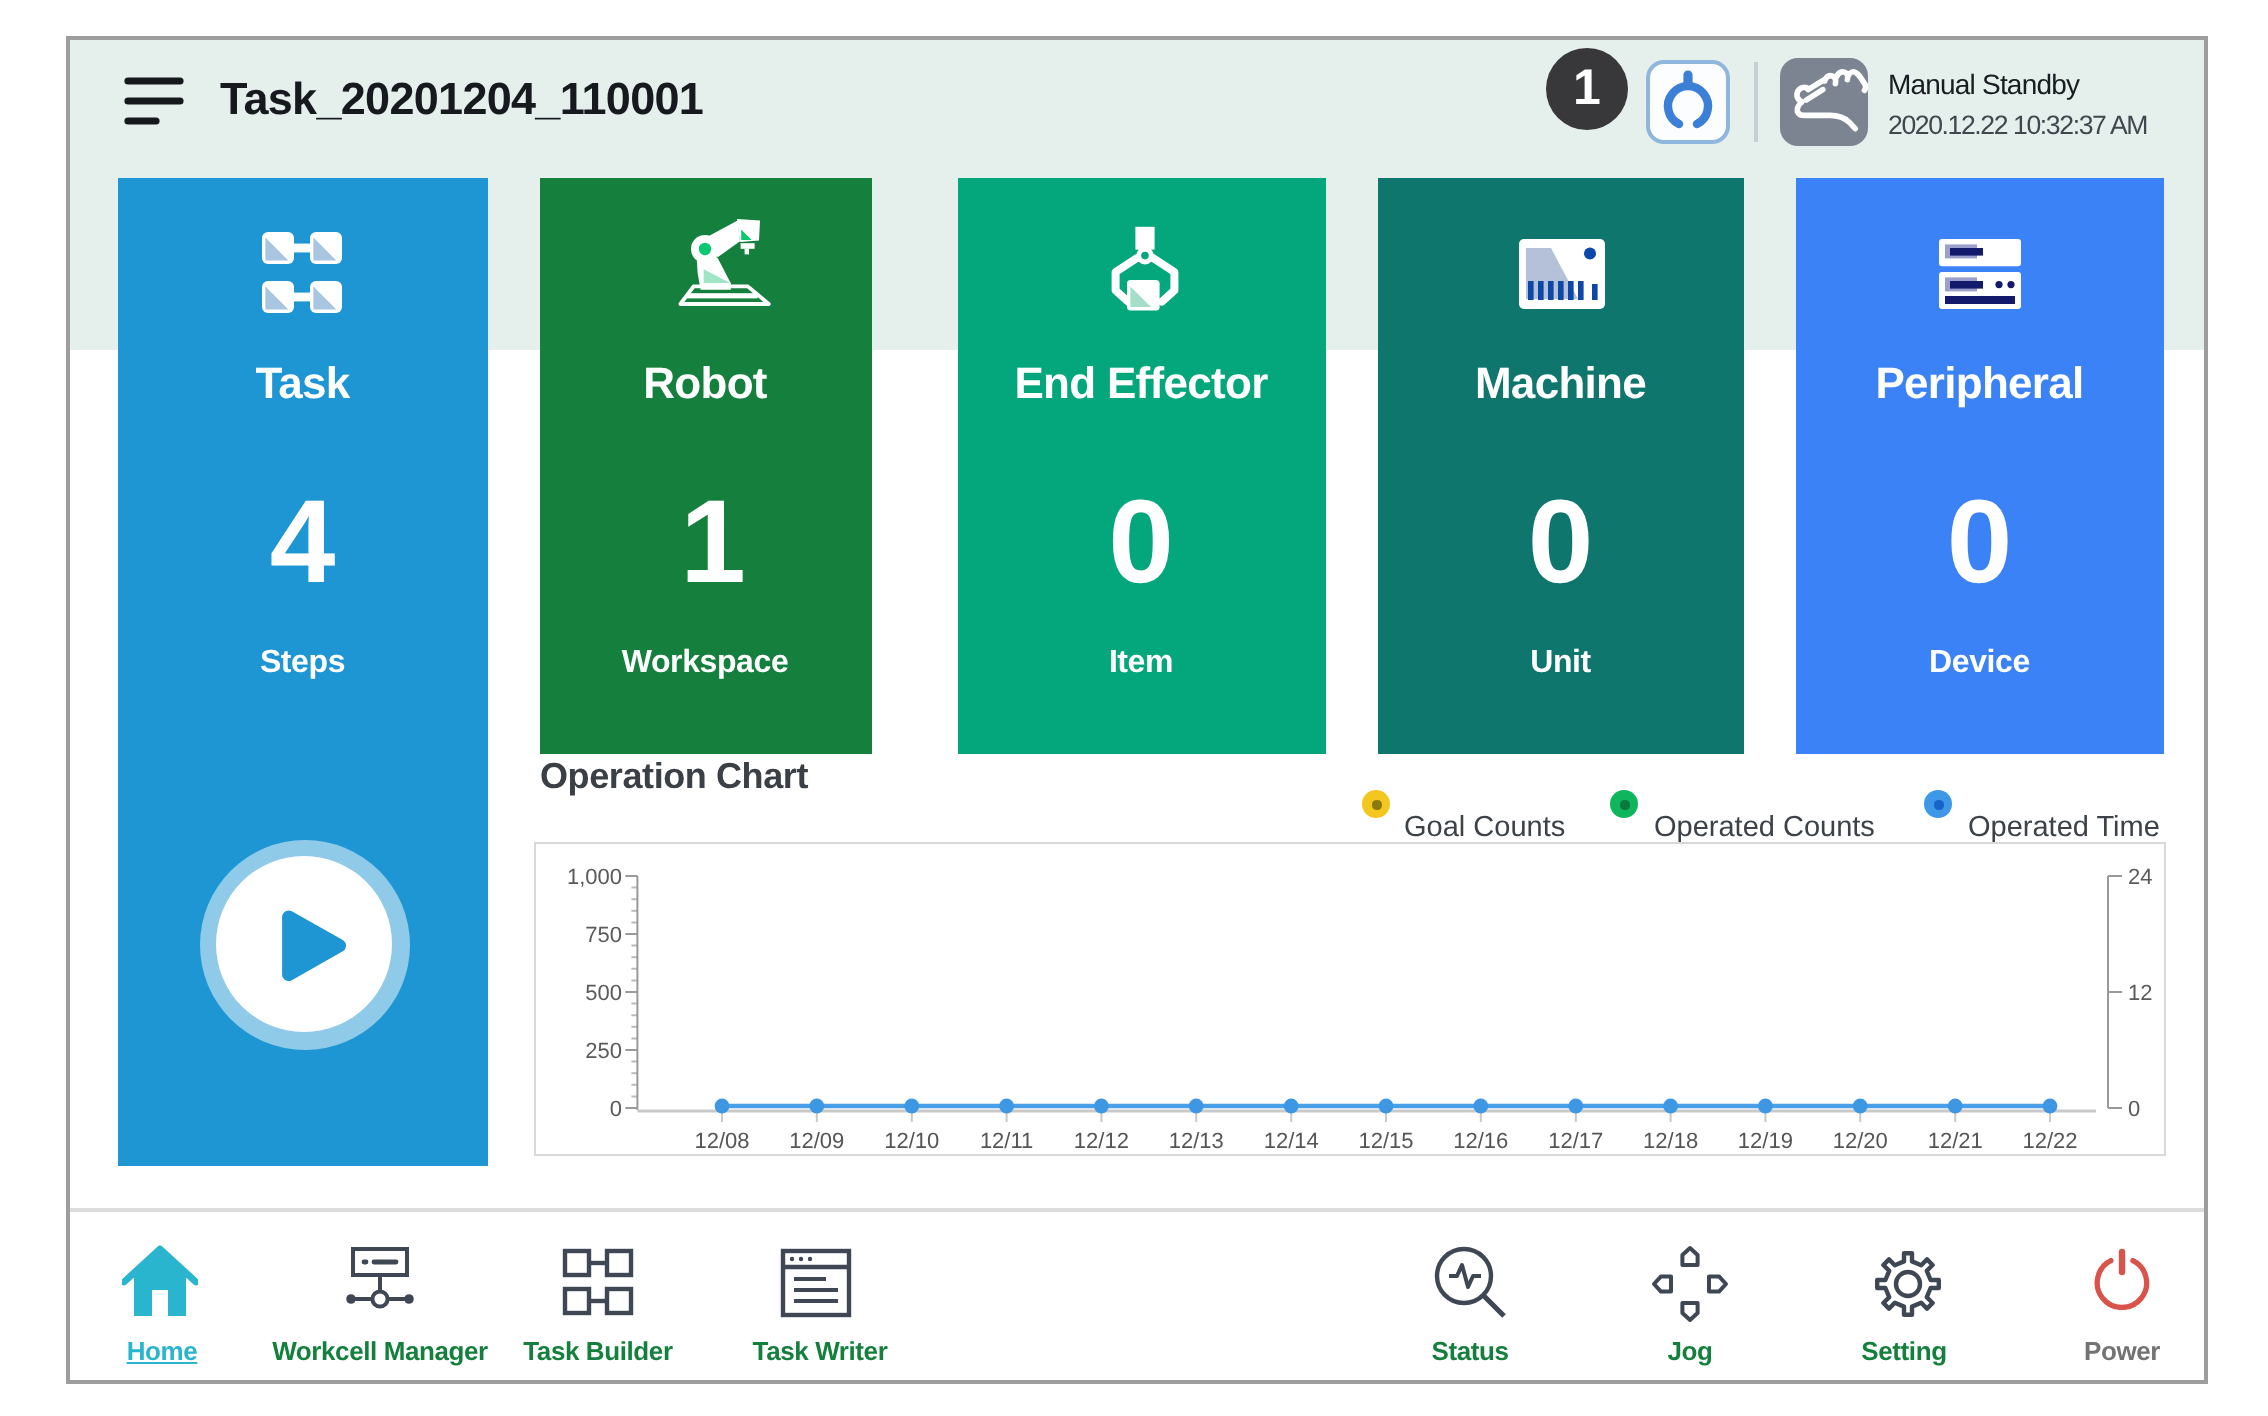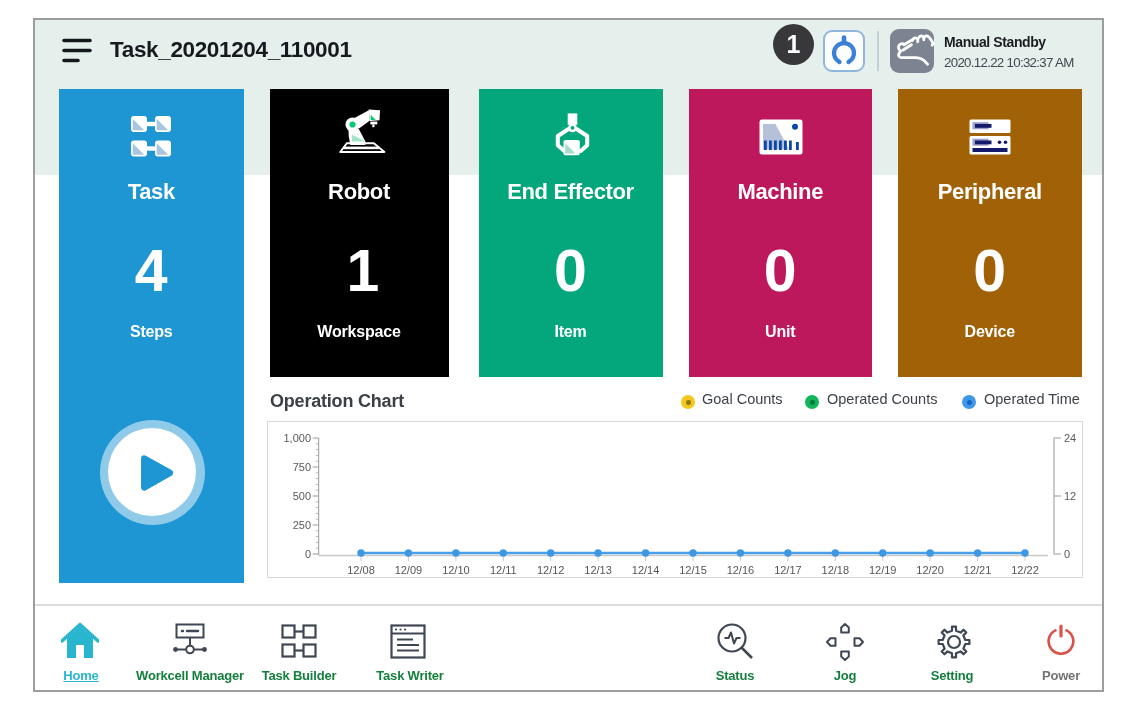--- a/index.html
+++ b/index.html
@@ -7,21 +7,21 @@
     font-family:"Liberation Sans", sans-serif; }
   .abs { position:absolute; }
   #frame { position:absolute; left:33px; top:18px; width:1071px; height:674px;
     border:2px solid #9d9d9d; background:#fff; }
   .card { position:absolute; top:89px; height:288px; color:#fff; text-align:center; }
   .card .ttl { position:absolute; left:0; width:100%; top:90px; font-size:22px; font-weight:bold; letter-spacing:-0.35px; }
   .card .num { position:absolute; left:0; width:100%; top:152px; font-size:59px; font-weight:bold; line-height:61px; }
   .card .sub { position:absolute; left:0; width:100%; top:234px; font-size:16px; font-weight:bold; letter-spacing:-0.2px; }
   .card svg.cicon { position:absolute; top:0; left:0; }
   .navlab { position:absolute; top:668px; font-size:13px; font-weight:bold; color:#15803d; text-align:center; letter-spacing:-0.2px; }
-  .legtxt { position:absolute; top:391px; font-size:14.5px; color:#3d4248; }
+  .legtxt { position:absolute; top:406px; font-size:14.5px; color:#3d4248; }
   .legdot { position:absolute; top:395px; width:14px; height:14px; border-radius:50%; }
 </style>
 </head>
 <body>
 <div id="frame"></div>
 
 <div class="abs" style="left:35px; top:20px; width:1067px; height:155px; background:#e5f0ed;"></div>
 
 <svg class="abs" style="left:62px; top:35px;" width="32" height="32" viewBox="0 0 32 32">
   <path d="M2 5.5 H28 M2 15.5 H28 M2 25.5 H16" stroke="#15181c" stroke-width="3.6" stroke-linecap="round"></path>
@@ -43,21 +43,21 @@
   <g stroke="#fff" stroke-width="2.8" fill="none" stroke-linecap="round" stroke-linejoin="round">
     <path d="M14.2 15.3 a3.7 3.7 0 1 0 -3.2 6.6"></path>
     <path d="M10.3 22.5 q-2.6 3 -1.2 5 q0.9 1.2 2.8 1.2 l13.2 0 q6 0 9.5 3.4 l3 3.2"></path>
     <path d="M14 15.8 L22 10.9"></path>
     <path d="M13.2 21 l8.2 -5.2"></path>
     <path d="M22.3 11.5 q1.3 -3.3 3.8 -2.5 q2.3 0.8 1.6 3.8"></path>
     <path d="M28.3 9.3 q1.5 -3 3.9 -2.2 q2.2 0.8 1.5 3.7"></path>
     <path d="M34.3 8.5 q1.7 -2.6 3.9 -1 q1 0.8 1.9 2 l2.3 3.5 q1 1.7 -0.2 3.2"></path>
   </g>
 </svg>
-<div class="abs" style="left:944px; top:33.5px; font-size:14px; font-weight:bold; color:#191c20; letter-spacing:-0.4px;">Manual Standby</div>
+<div class="abs" style="left:944px; top:33.5px; font-size:14px; font-weight:normal; color:#191c20; letter-spacing:-0.4px;">Manual Standby</div>
 <div class="abs" style="left:944px; top:54.5px; font-size:13.3px; color:#41474d; letter-spacing:-0.7px;">2020.12.22 10:32:37 AM</div>
 
 <div class="card" style="left:59px; width:184.5px; height:494px; background:#1e96d3;">
   <svg class="cicon" style="left:72px; top:27px;" width="40" height="41" viewBox="0 0 40 41">
     <g>
       <rect x="0" y="0" width="16" height="16" rx="3" fill="#fff"></rect>
       <polygon points="1.7,2.8 1.7,14.3 13.2,14.3" fill="#a9c6e0"></polygon>
       <rect x="24" y="0" width="16" height="16" rx="3" fill="#fff"></rect>
       <polygon points="25.7,2.8 25.7,14.3 37.2,14.3" fill="#a9c6e0"></polygon>
       <rect x="15" y="5.8" width="10" height="4.4" fill="#fff"></rect>
@@ -73,21 +73,21 @@
   <div class="ttl">Task</div>
   <div class="num">4</div>
   <div class="sub">Steps</div>
   <div class="abs" style="left:40.5px; top:330.5px; width:105px; height:105px; border-radius:50%; background:rgba(255,255,255,0.5);"></div>
   <div class="abs" style="left:49px; top:339px; width:88px; height:88px; border-radius:50%; background:#fff;"></div>
   <svg class="abs" style="left:49px; top:339px;" width="88" height="88" viewBox="0 0 88 88">
     <path d="M36.3 30.5 L61.8 44.8 L36.3 59.3 Z" fill="#1e96d3" stroke="#1e96d3" stroke-width="6.5" stroke-linejoin="round"></path>
   </svg>
 </div>
 
-<div class="card" style="left:269.5px; width:179px; background:#000000;">
+<div class="card" style="left:269.5px; width:166px; background:#15803d;">
   <svg class="cicon" style="left:69px; top:18px;" width="47" height="46" viewBox="0 0 47 46">
     <polygon points="29.5,2.5 41,3.2 40.5,13.2 31,14" fill="#fff"></polygon>
     <polygon points="31.6,7.7 31.6,13 36.8,13" fill="#08c871"></polygon>
     <rect x="31.3" y="14.6" width="7" height="2.8" fill="#fff"></rect>
     <rect x="33.3" y="17.4" width="2.2" height="2.8" fill="#fff"></rect>
     <polygon points="29.8,3.2 31,13.6 20,21.5 8,15" fill="#fff"></polygon>
     <circle cx="13.5" cy="17.5" r="7" fill="#fff"></circle>
     <polygon points="9.2,19 19.7,21.8 26.4,34.6 26.4,37.9 11.3,37.9 9.8,29.5" fill="#fff"></polygon>
     <polygon points="12.8,27.6 26.2,34.5 12.8,34.5" fill="#9fe5c6"></polygon>
     <circle cx="13.5" cy="17.5" r="3.1" fill="#08c871"></circle>
@@ -106,58 +106,58 @@
     <circle cx="19.5" cy="14.8" r="4.4" fill="#fff"></circle>
     <circle cx="19.5" cy="14.8" r="1.9" fill="#04a77c"></circle>
     <rect x="10.5" y="27" width="16.3" height="15.3" rx="1.8" fill="#fff"></rect>
     <polygon points="12.2,30.3 12.2,40.5 22.5,40.5" fill="#a6dfc9"></polygon>
   </svg>
   <div class="ttl">End Effector</div>
   <div class="num">0</div>
   <div class="sub">Item</div>
 </div>
 
-<div class="card" style="left:688.5px; width:183.5px; background:#be185d;">
+<div class="card" style="left:688.5px; width:183.5px; background:#0f766e;">
   <svg class="cicon" style="left:70px; top:30px;" width="44" height="36" viewBox="0 0 44 36">
     <rect x="0.5" y="0.5" width="43" height="35" rx="2.5" fill="#fff"></rect>
     <polygon points="4,5 16.5,5 30,30.5 4,30.5" fill="#b5c1d9"></polygon>
     <circle cx="36" cy="7.8" r="3" fill="#0d47a8"></circle>
     <g fill="#0d47a8">
       <rect x="5" y="21.5" width="2.8" height="9.5"></rect>
       <rect x="10" y="21.5" width="2.8" height="9.5"></rect>
       <rect x="15" y="21.5" width="2.8" height="9.5"></rect>
       <rect x="20" y="21.5" width="2.8" height="9.5"></rect>
       <rect x="25" y="21.5" width="2.8" height="9.5"></rect>
       <rect x="30" y="21.5" width="2.8" height="9.5"></rect>
       <rect x="37" y="23" width="2.8" height="8"></rect>
     </g>
   </svg>
   <div class="ttl">Machine</div>
   <div class="num">0</div>
   <div class="sub">Unit</div>
 </div>
 
-<div class="card" style="left:898px; width:183.5px; background:#a16207;">
+<div class="card" style="left:898px; width:183.5px; background:#3b82f6;">
   <svg class="cicon" style="left:71px; top:30px;" width="42" height="36" viewBox="0 0 42 36">
     <rect x="0.5" y="0.5" width="41" height="13.6" rx="1.5" fill="#fff"></rect>
     <rect x="3.5" y="3.2" width="16" height="7" fill="#9b9fcb"></rect>
     <rect x="6" y="5" width="16.5" height="3.8" fill="#141a6b"></rect>
     <rect x="0.5" y="17" width="41" height="18.5" rx="1.5" fill="#fff"></rect>
     <rect x="3.5" y="19.7" width="16" height="7" fill="#9b9fcb"></rect>
     <rect x="6" y="21.5" width="16.5" height="3.8" fill="#141a6b"></rect>
     <circle cx="30.5" cy="23.3" r="1.8" fill="#141a6b"></circle>
     <circle cx="36.5" cy="23.3" r="1.8" fill="#141a6b"></circle>
     <rect x="3.5" y="29" width="35" height="4" fill="#141a6b"></rect>
   </svg>
   <div class="ttl">Peripheral</div>
   <div class="num">0</div>
   <div class="sub">Device</div>
 </div>
 
-<div class="abs" style="left:270px; top:391px; font-size:18px; font-weight:bold; color:#3b4046; letter-spacing:-0.2px;">Operation Chart</div>
+<div class="abs" style="left:270px; top:378px; font-size:18px; font-weight:bold; color:#3b4046; letter-spacing:-0.2px;">Operation Chart</div>
 
 <div class="legdot" style="left:681px; background:#f3c71d;"></div>
 <div class="abs" style="left:686px; top:400px; width:4.6px; height:4.6px; border-radius:50%; background:#8a7a10;"></div>
 <div class="legtxt" style="left:702px;">Goal Counts</div>
 <div class="legdot" style="left:805px; background:#0fb65c;"></div>
 <div class="abs" style="left:810px; top:400px; width:4.6px; height:4.6px; border-radius:50%; background:#0a7a3c;"></div>
 <div class="legtxt" style="left:827px;">Operated Counts</div>
 <div class="legdot" style="left:962px; background:#3d98e8;"></div>
 <div class="abs" style="left:967px; top:400px; width:4.6px; height:4.6px; border-radius:50%; background:#1565c8;"></div>
 <div class="legtxt" style="left:984px;">Operated Time</div>

